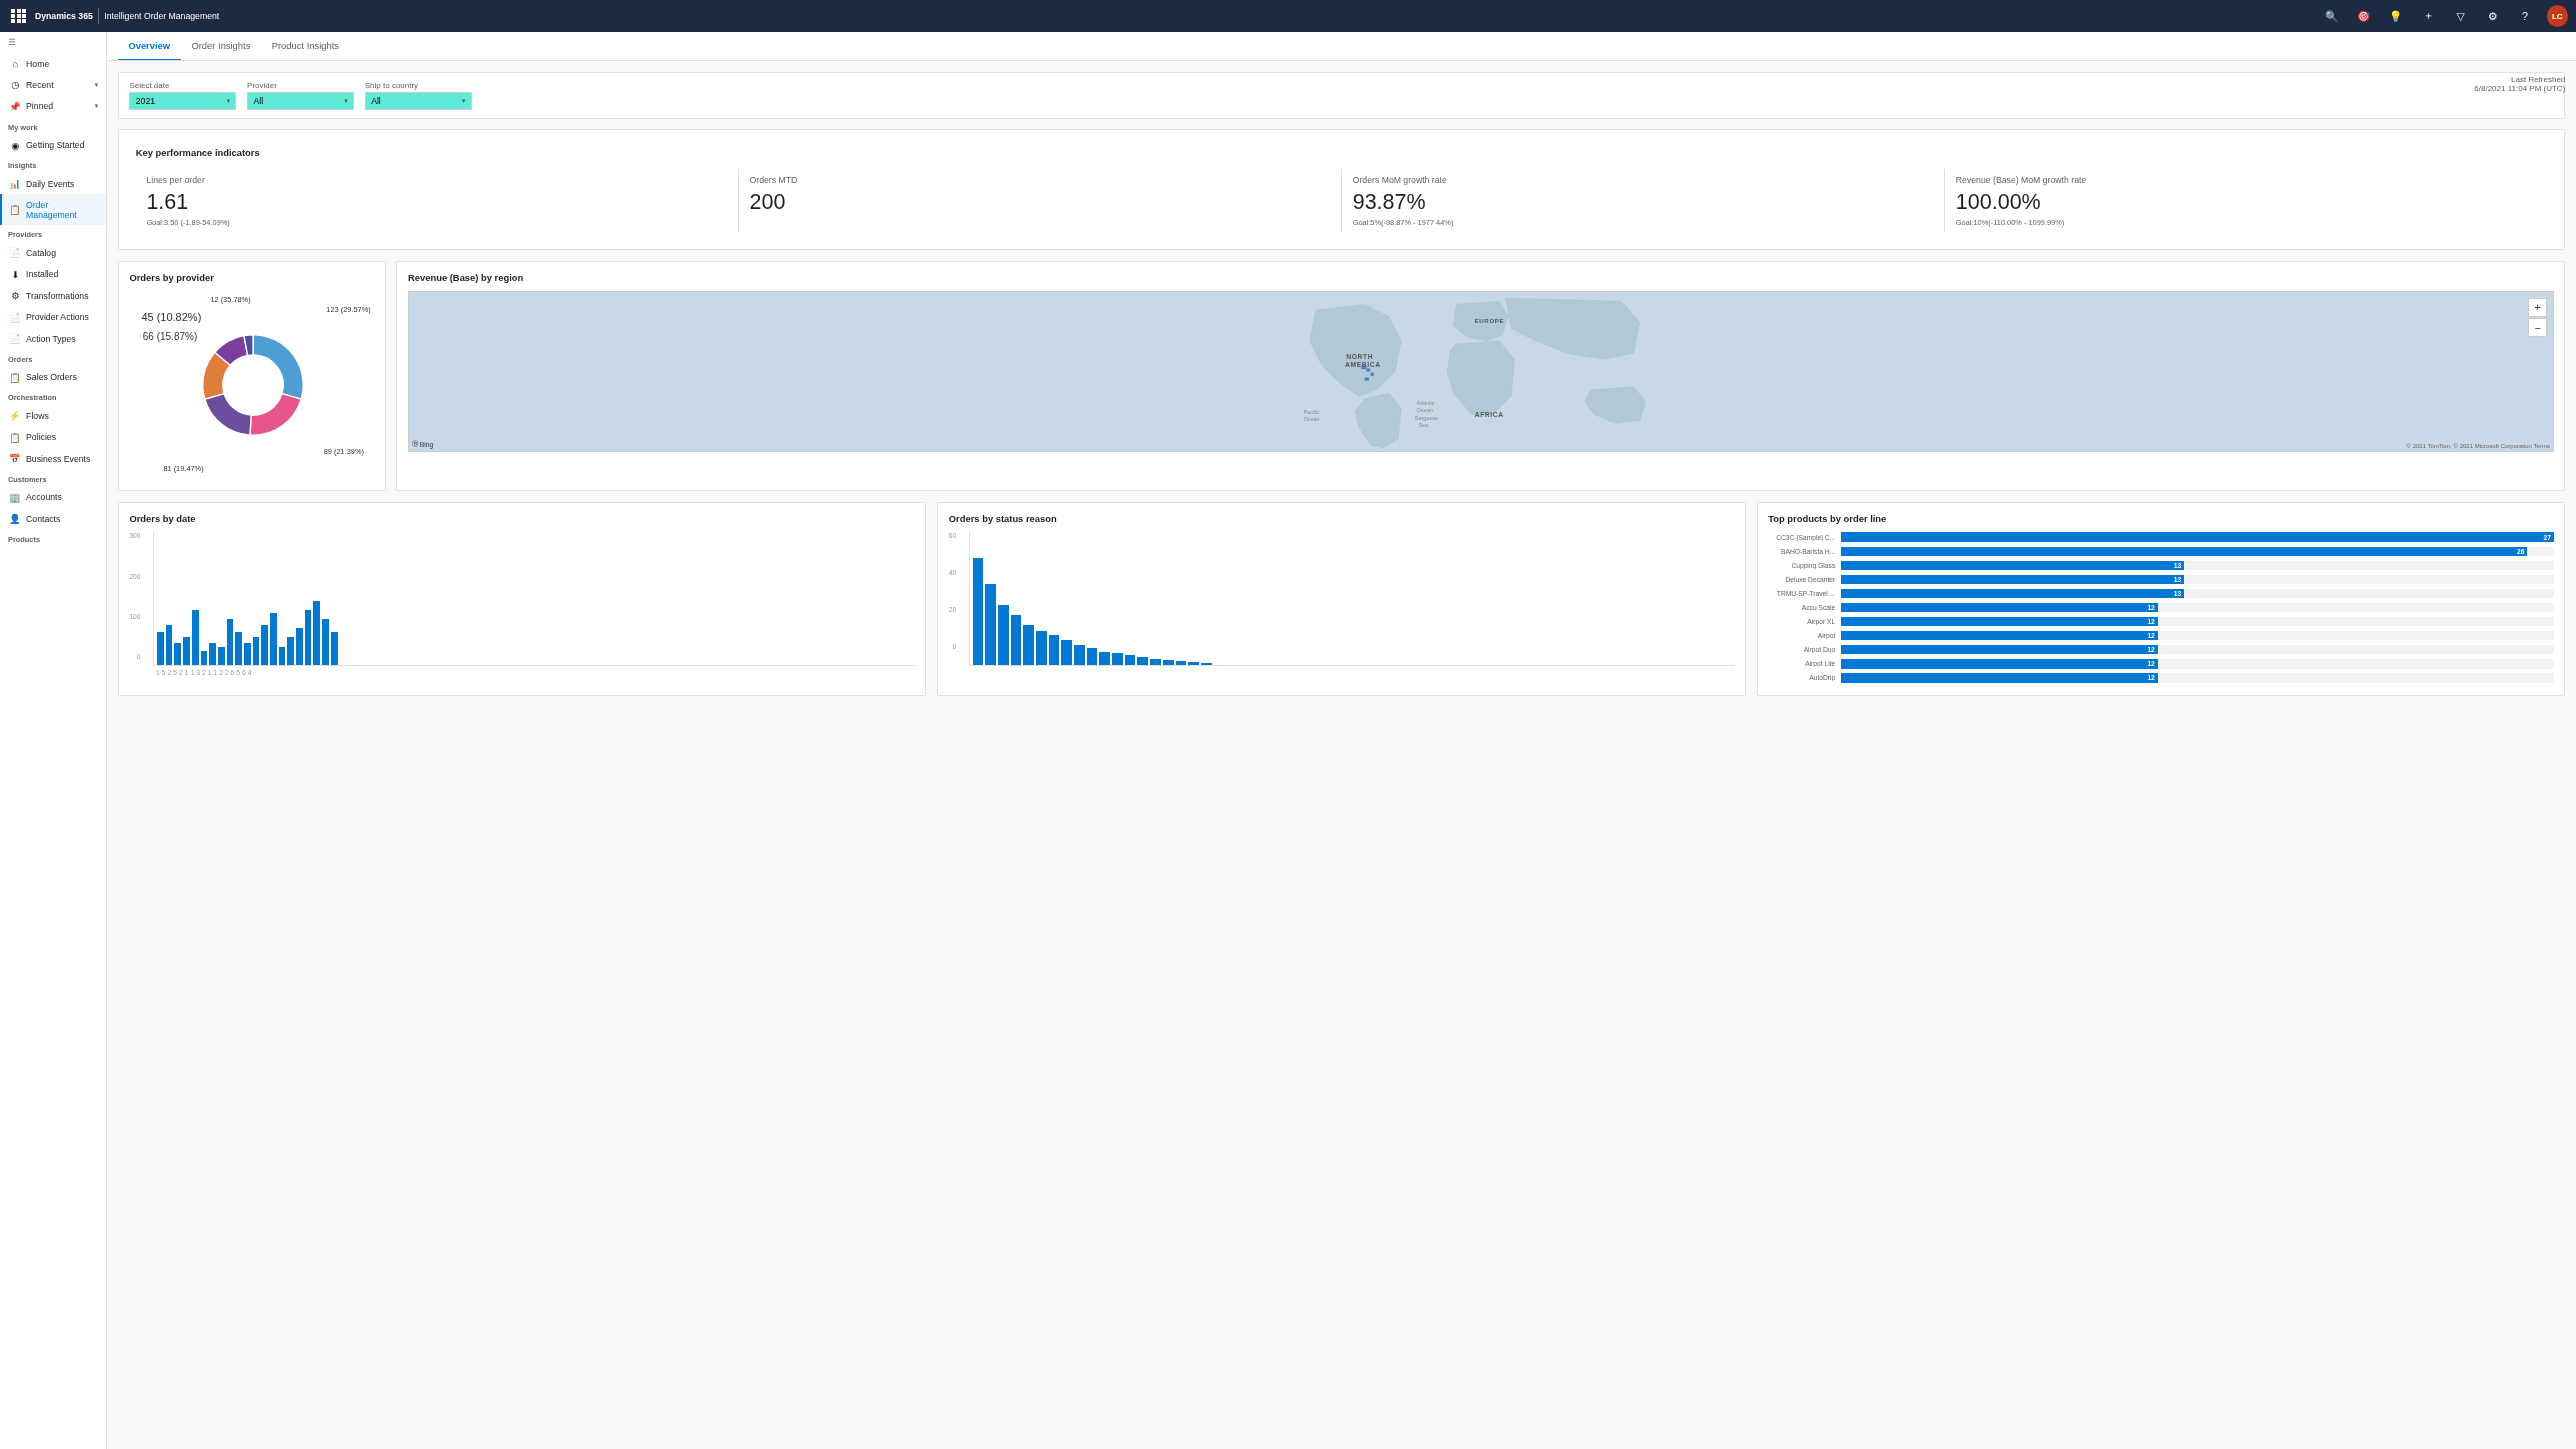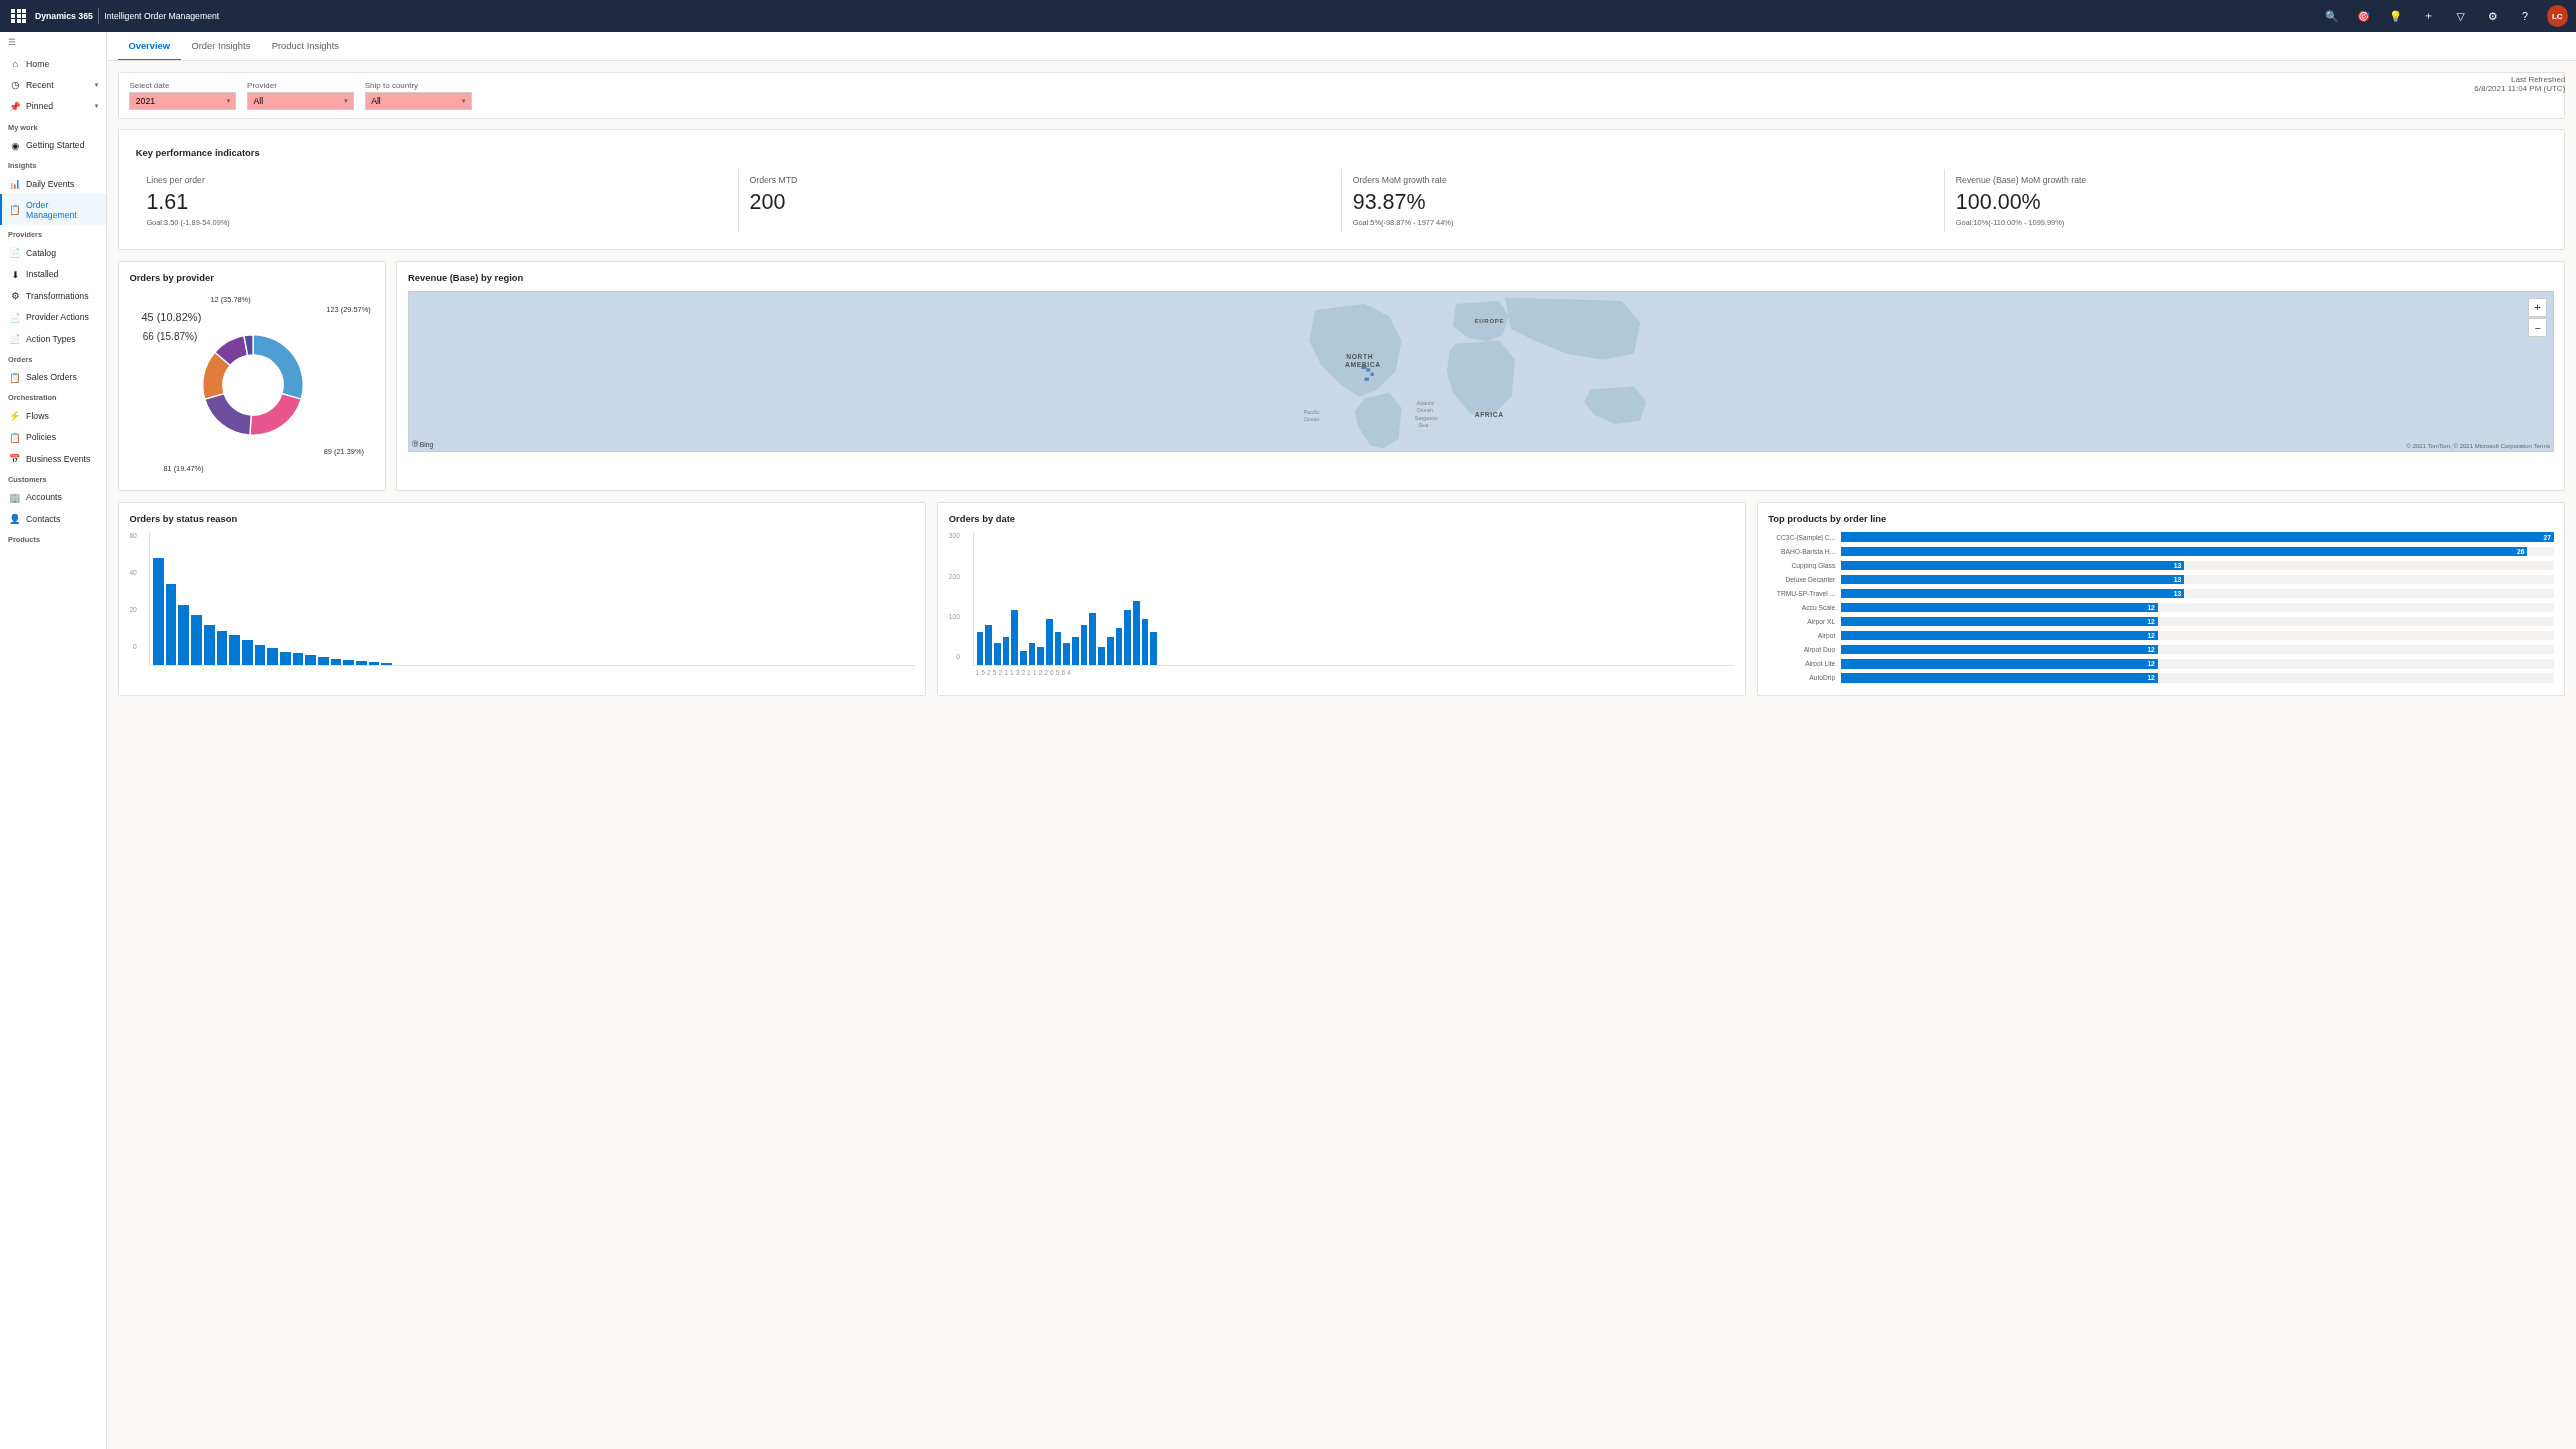--- a/index.html
+++ b/index.html
@@ -51,21 +51,21 @@
     .tab { padding: 8px 10.7px; cursor: pointer; font-size: 9.4px; color: #605e5c; border-bottom: 1.3px solid transparent; }
     .tab.active { color: #0078d4; border-bottom-color: #0078d4; font-weight: 600; }
 
     
     .last-refreshed { position: absolute; top: 43px; right: 10.7px; font-size: 8px; color: #605e5c; text-align: right; margin-top: 32px; }
 
     
     .filters { display: flex; gap: 10.7px; align-items: flex-end; margin-bottom: 10.7px; padding: 8px 10.7px; background: white; border: 0.7px solid #e0e0e0; border-radius: 1.3px; }
     .filter-group { display: flex; flex-direction: column; gap: 2.7px; }
     .filter-label { font-size: 8px; color: #605e5c; }
-    .filter-select { display: flex; align-items: center; gap: 5.4px; border: 0.7px solid #ccc; padding: 2.7px 5.4px; min-width: 107px; cursor: pointer; background: #fca5a5; font-size: 8.7px; justify-content: center; }
+    .filter-select { display: flex; align-items: center; gap: 5.4px; border: 0.7px solid #ccc; padding: 2.7px 5.4px; min-width: 107px; cursor: pointer; background: #5eead4; font-size: 8.7px; justify-content: center; }
     .filter-select-value { flex: 1; }
     .filter-select-arrow { font-size: 6.7px; color: #605e5c; }
 
     
     .kpi-section { background: white; border: 0.7px solid #e0e0e0; padding: 17px; margin-bottom: 10.7px; border-radius: 1.3px; }
     .kpi-title { font-size: 9.4px; font-weight: 600; margin-bottom: 10.7px; color: #201f1e; }
     .kpi-grid { display: flex; gap: 0; }
     .kpi-item { flex: 1; text-align: left; padding: 5.4px 10.7px; border-right: 0.7px solid #e0e0e0; }
     .kpi-item:last-child { border-right: none; }
     .kpi-name { font-size: 8.7px; color: #605e5c; margin-bottom: 5.4px; }
@@ -372,91 +372,20 @@
         <div class="map-bing">
           <span>Ⓑ</span>
           <span>Bing</span>
         </div>
         <div class="map-credit">© 2021 TomTom, © 2021 Microsoft Corporation Terms</div>
       </div>
     </div>
   </div>
 
   <div class="bottom-row">
-
-    <div class="chart-card chart-card-sm" style="min-width:188px;">
-      <div class="chart-title">Orders by status reason</div>
-      <div style="position:relative;padding-left:20px;">
-        <div style="position:absolute;left:0;top:0;bottom:16px;display:flex;flex-direction:column;justify-content:space-between;align-items:flex-end;padding-right:2.7px;">
-          <span style="font-size:6.7px;color:#999;">60</span>
-          <span style="font-size:6.7px;color:#999;">40</span>
-          <span style="font-size:6.7px;color:#999;">20</span>
-          <span style="font-size:6.7px;color:#999;">0</span>
-        </div>
-        <div id="orders-by-status-bars" style="display:flex;align-items:flex-end;gap:2px;height:134px;border-bottom:0.7px solid #e0e0e0;border-left:0.7px solid #e0e0e0;padding:0 2.7px;">
-        <div style="display: flex; flex-direction: column; align-items: center;">
-              <div style="background: rgb(0, 120, 212); width: 10.7px; height: 107px;"></div>
-            </div>
-            <div style="display: flex; flex-direction: column; align-items: center;">
-              <div style="background: rgb(0, 120, 212); width: 10.7px; height: 81px;"></div>
-            </div>
-            <div style="display: flex; flex-direction: column; align-items: center;">
-              <div style="background: rgb(0, 120, 212); width: 10.7px; height: 60px;"></div>
-            </div>
-            <div style="display: flex; flex-direction: column; align-items: center;">
-              <div style="background: rgb(0, 120, 212); width: 10.7px; height: 50px;"></div>
-            </div>
-            <div style="display: flex; flex-direction: column; align-items: center;">
-              <div style="background: rgb(0, 120, 212); width: 10.7px; height: 40px;"></div>
-            </div>
-            <div style="display: flex; flex-direction: column; align-items: center;">
-              <div style="background: rgb(0, 120, 212); width: 10.7px; height: 34px;"></div>
-            </div>
-            <div style="display: flex; flex-direction: column; align-items: center;">
-              <div style="background: rgb(0, 120, 212); width: 10.7px; height: 30px;"></div>
-            </div>
-            <div style="display: flex; flex-direction: column; align-items: center;">
-              <div style="background: rgb(0, 120, 212); width: 10.7px; height: 25.5px;"></div>
-            </div>
-            <div style="display: flex; flex-direction: column; align-items: center;">
-              <div style="background: rgb(0, 120, 212); width: 10.7px; height: 20px;"></div>
-            </div>
-            <div style="display: flex; flex-direction: column; align-items: center;">
-              <div style="background: rgb(0, 120, 212); width: 10.7px; height: 17px;"></div>
-            </div>
-            <div style="display: flex; flex-direction: column; align-items: center;">
-              <div style="background: rgb(0, 120, 212); width: 10.7px; height: 13.4px;"></div>
-            </div>
-            <div style="display: flex; flex-direction: column; align-items: center;">
-              <div style="background: rgb(0, 120, 212); width: 10.7px; height: 12px;"></div>
-            </div>
-            <div style="display: flex; flex-direction: column; align-items: center;">
-              <div style="background: rgb(0, 120, 212); width: 10.7px; height: 10px;"></div>
-            </div>
-            <div style="display: flex; flex-direction: column; align-items: center;">
-              <div style="background: rgb(0, 120, 212); width: 10.7px; height: 8px;"></div>
-            </div>
-            <div style="display: flex; flex-direction: column; align-items: center;">
-              <div style="background: rgb(0, 120, 212); width: 10.7px; height: 6.7px;"></div>
-            </div>
-            <div style="display: flex; flex-direction: column; align-items: center;">
-              <div style="background: rgb(0, 120, 212); width: 10.7px; height: 5.4px;"></div>
-            </div>
-            <div style="display: flex; flex-direction: column; align-items: center;">
-              <div style="background: rgb(0, 120, 212); width: 10.7px; height: 4px;"></div>
-            </div>
-            <div style="display: flex; flex-direction: column; align-items: center;">
-              <div style="background: rgb(0, 120, 212); width: 10.7px; height: 3.4px;"></div>
-            </div>
-            <div style="display: flex; flex-direction: column; align-items: center;">
-              <div style="background: rgb(0, 120, 212); width: 10.7px; height: 2.7px;"></div>
-            </div>
-          </div>
-      </div>
-    </div>
 
     <div class="chart-card chart-card-sm" style="min-width:201px;">
       <div class="chart-title">Orders by date</div>
       <div style="position:relative;padding-left:24px;">
         <div style="position:absolute;left:0;top:0;bottom:16px;display:flex;flex-direction:column;justify-content:space-between;align-items:flex-end;padding-right:2.7px;">
           <span style="font-size:6.7px;color:#999;">300</span>
           <span style="font-size:6.7px;color:#999;">200</span>
           <span style="font-size:6.7px;color:#999;">100</span>
           <span style="font-size:6.7px;color:#999;">0</span>
         </div>
@@ -540,20 +469,91 @@
             <span>2</span>
             <span>2</span>
             <span>6</span>
             <span>5</span>
             <span>6</span>
             <span>4</span>
         </div>
       </div>
     </div>
 
+    <div class="chart-card chart-card-sm" style="min-width:188px;">
+      <div class="chart-title">Orders by status reason</div>
+      <div style="position:relative;padding-left:20px;">
+        <div style="position:absolute;left:0;top:0;bottom:16px;display:flex;flex-direction:column;justify-content:space-between;align-items:flex-end;padding-right:2.7px;">
+          <span style="font-size:6.7px;color:#999;">60</span>
+          <span style="font-size:6.7px;color:#999;">40</span>
+          <span style="font-size:6.7px;color:#999;">20</span>
+          <span style="font-size:6.7px;color:#999;">0</span>
+        </div>
+        <div id="orders-by-status-bars" style="display:flex;align-items:flex-end;gap:2px;height:134px;border-bottom:0.7px solid #e0e0e0;border-left:0.7px solid #e0e0e0;padding:0 2.7px;">
+        <div style="display: flex; flex-direction: column; align-items: center;">
+              <div style="background: rgb(0, 120, 212); width: 10.7px; height: 107px;"></div>
+            </div>
+            <div style="display: flex; flex-direction: column; align-items: center;">
+              <div style="background: rgb(0, 120, 212); width: 10.7px; height: 81px;"></div>
+            </div>
+            <div style="display: flex; flex-direction: column; align-items: center;">
+              <div style="background: rgb(0, 120, 212); width: 10.7px; height: 60px;"></div>
+            </div>
+            <div style="display: flex; flex-direction: column; align-items: center;">
+              <div style="background: rgb(0, 120, 212); width: 10.7px; height: 50px;"></div>
+            </div>
+            <div style="display: flex; flex-direction: column; align-items: center;">
+              <div style="background: rgb(0, 120, 212); width: 10.7px; height: 40px;"></div>
+            </div>
+            <div style="display: flex; flex-direction: column; align-items: center;">
+              <div style="background: rgb(0, 120, 212); width: 10.7px; height: 34px;"></div>
+            </div>
+            <div style="display: flex; flex-direction: column; align-items: center;">
+              <div style="background: rgb(0, 120, 212); width: 10.7px; height: 30px;"></div>
+            </div>
+            <div style="display: flex; flex-direction: column; align-items: center;">
+              <div style="background: rgb(0, 120, 212); width: 10.7px; height: 25.5px;"></div>
+            </div>
+            <div style="display: flex; flex-direction: column; align-items: center;">
+              <div style="background: rgb(0, 120, 212); width: 10.7px; height: 20px;"></div>
+            </div>
+            <div style="display: flex; flex-direction: column; align-items: center;">
+              <div style="background: rgb(0, 120, 212); width: 10.7px; height: 17px;"></div>
+            </div>
+            <div style="display: flex; flex-direction: column; align-items: center;">
+              <div style="background: rgb(0, 120, 212); width: 10.7px; height: 13.4px;"></div>
+            </div>
+            <div style="display: flex; flex-direction: column; align-items: center;">
+              <div style="background: rgb(0, 120, 212); width: 10.7px; height: 12px;"></div>
+            </div>
+            <div style="display: flex; flex-direction: column; align-items: center;">
+              <div style="background: rgb(0, 120, 212); width: 10.7px; height: 10px;"></div>
+            </div>
+            <div style="display: flex; flex-direction: column; align-items: center;">
+              <div style="background: rgb(0, 120, 212); width: 10.7px; height: 8px;"></div>
+            </div>
+            <div style="display: flex; flex-direction: column; align-items: center;">
+              <div style="background: rgb(0, 120, 212); width: 10.7px; height: 6.7px;"></div>
+            </div>
+            <div style="display: flex; flex-direction: column; align-items: center;">
+              <div style="background: rgb(0, 120, 212); width: 10.7px; height: 5.4px;"></div>
+            </div>
+            <div style="display: flex; flex-direction: column; align-items: center;">
+              <div style="background: rgb(0, 120, 212); width: 10.7px; height: 4px;"></div>
+            </div>
+            <div style="display: flex; flex-direction: column; align-items: center;">
+              <div style="background: rgb(0, 120, 212); width: 10.7px; height: 3.4px;"></div>
+            </div>
+            <div style="display: flex; flex-direction: column; align-items: center;">
+              <div style="background: rgb(0, 120, 212); width: 10.7px; height: 2.7px;"></div>
+            </div>
+          </div>
+      </div>
+    </div>
+
     <div class="chart-card chart-card-sm" style="min-width:215px;">
       <div class="chart-title">Top products by order line</div>
       <div id="top-products-bars" class="hbar-chart">
       <div style="display: flex; align-items: center; gap: 5.4px; margin-bottom: 2px;">
             <div style="font-size: 6.7px; color: rgb(96, 94, 92); width: 67px; text-align: right; white-space: nowrap; overflow: hidden; text-overflow: ellipsis;">CC3C-[Sample] C...</div>
             <div style="flex: 1 1 0%; height: 9.4px; background: rgb(243, 242, 241);">
               <div style="height: 100%; background: rgb(0, 120, 212); width: 100%; display: flex; align-items: center; justify-content: flex-end; padding-right: 2.7px;">
                 <span style="font-size: 6.7px; color: white; font-weight: 600;">27</span>
               </div>
             </div>

